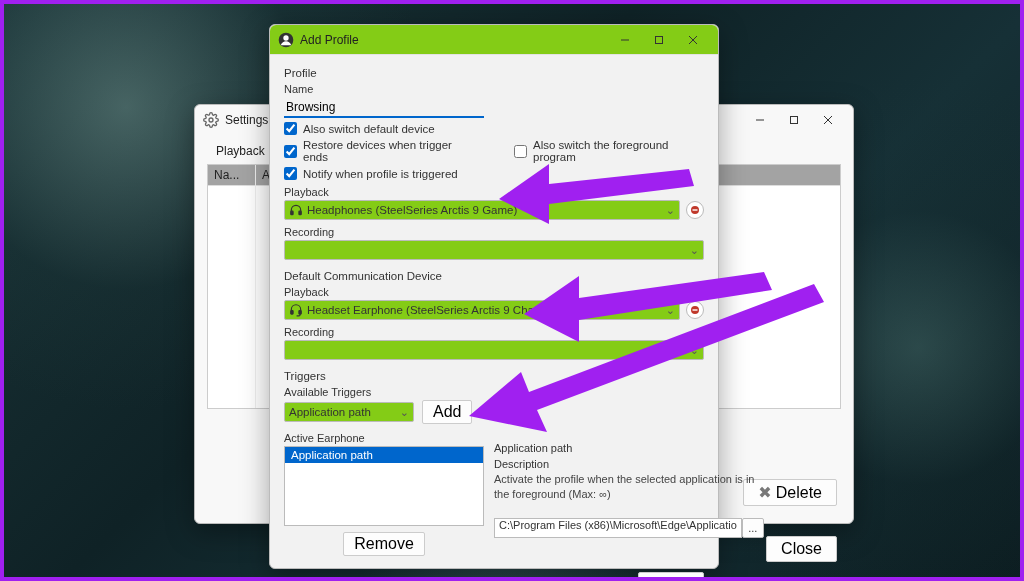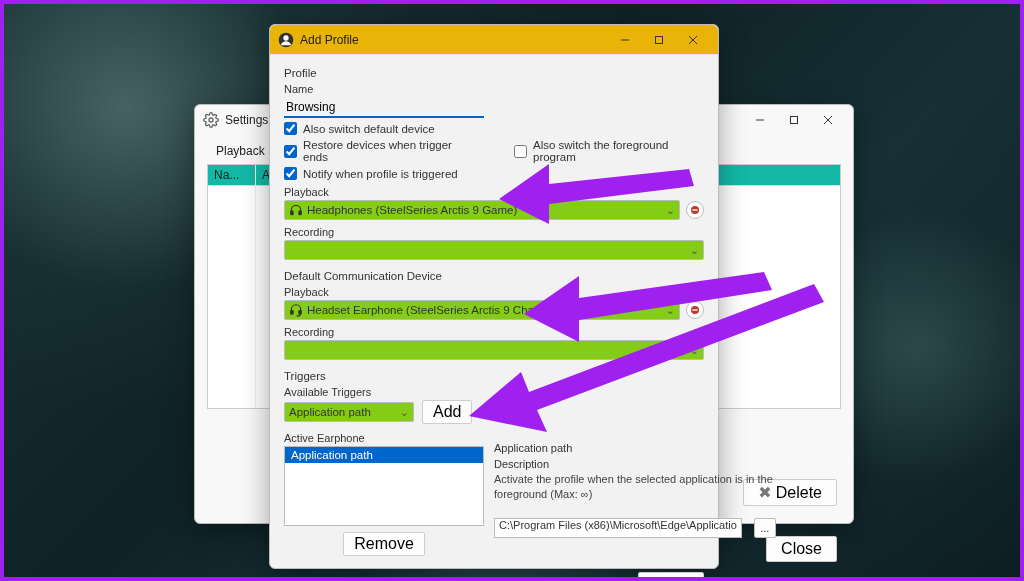--- a/index.html
+++ b/index.html
@@ -15,30 +15,30 @@
 .titlebar .t-icon { width: 16px; height: 16px; margin-right: 6px; display:inline-flex; align-items:center; justify-content:center; }
 .titlebar .title { flex: 0 0 auto; font-size: 12px; }
 .titlebar .spacer { flex: 1; }
 .winctl { width: 34px; height: 24px; display:flex; align-items:center; justify-content:center; cursor:pointer; border-radius:3px; }
 .settings-window { left: 190px; top: 100px; width: 660px; height: 420px; }
 .settings-body { padding: 4px 12px 12px; }
 .tabs-row { display:flex; gap:2px; font-size:12px; padding: 2px 0 4px; }
 .tab { padding: 2px 8px; border: 1px solid transparent; border-bottom: none; cursor:pointer; }
 .profile-box { border: 1px solid #ccc; background:#fff; height: 245px; display:flex; }
 .profile-cols { display:flex; flex:1; }
-.colhead { border-bottom: 1px solid #ddd; padding: 3px 6px; font-size:12px; background:#14b8a6; }
+.colhead { border-bottom: 1px solid #ddd; padding: 3px 6px; font-size:12px; background:#a3a3a3; }
 .col1 { width: 48px; border-right: 1px solid #eee; }
 .col2 { flex:1; }
 .hint-text { text-align:center; font-size:12px; color:#333; margin-top:8px; }
 .settings-footer { display:flex; justify-content:flex-end; gap:8px; margin-top: 48px; padding: 0 4px; }
 .btn { background:#fdfdfd; border:1px solid #ccc; padding: 3px 14px; font-size:16px; border-radius:2px; cursor:pointer; }
 .btn.small { padding: 2px 10px; }
 
 .add-profile-window { left: 265px; top: 20px; width: 450px; height: 545px; background:#f2f2f2; z-index: 10; }
-.add-profile-window .titlebar { background:#eab308; border-bottom:1px solid #e3e3e3; border-radius:6px 6px 0 0; }
+.add-profile-window .titlebar { background:#84cc16; border-bottom:1px solid #e3e3e3; border-radius:6px 6px 0 0; }
 .ap-body { padding: 8px 14px 10px; font-size: 11.5px; color:#333; }
 .section-label { font-size: 11.5px; margin-top: 4px; margin-bottom: 2px; color:#333; }
 .field-label { font-size: 11px; margin-top: 4px; margin-bottom: 2px; }
 .name-input { width: 200px; border: none; border-bottom: 2px solid #0066cc; background: transparent; padding: 3px 2px 2px; font-size: 12px; outline: none; }
 .chk-row { display:flex; align-items:center; gap:6px; margin-top: 4px; font-size: 11.5px; }
 .chk { width:13px; height:13px; accent-color:#0066cc; cursor:pointer; }
 .row-2col { display:flex; gap: 40px; align-items:center; }
 .device-label { margin-top: 6px; }
 .combo-row { display:flex; align-items:center; gap:6px; margin-top:2px; }
 .combo { flex:1; display:flex; align-items:center; background:#84cc16; border:1px solid #bbb; border-radius:2px; height:20px; padding: 0 4px; cursor:pointer; position:relative; }
@@ -50,21 +50,21 @@
 .narrow-combo { width: 130px; flex: 0 0 130px; }
 .group-label { margin-top: 10px; }
 .triggers-row { display:flex; gap: 8px; align-items:center; }
 .list-box { background:#fff; border:1px solid #bbb; height: 80px; overflow:auto; }
 .list-item { padding: 2px 6px; font-size: 11.5px; cursor:pointer; }
 .list-item.selected { background:#0066cc; color:#fff; }
 .two-panel { display:flex; gap: 10px; margin-top: 4px; }
 .left-panel { flex: 0 0 200px; }
 .right-panel { flex:1; font-size: 11.5px; }
 .desc-text { font-size: 11px; color:#444; line-height: 1.35; margin-top: 2px; }
-.path-row { display:flex; gap:12px; margin-top: 16px; align-items:center; }
+.path-row { display:flex; gap:0; margin-top: 16px; align-items:center; }
 .path-input { flex:1; background:#fff; border:1px solid #bbb; height:20px; padding:0 4px; font-size:11px; overflow:hidden; white-space:nowrap; }
 .dots-btn { width:22px; height:20px; border:1px solid #bbb; background:#fdfdfd; cursor:pointer; font-size:11px; display:flex;align-items:center;justify-content:center;border-radius:2px; }
 .ap-footer { display:flex; justify-content:flex-end; padding: 6px 14px 10px; }
 .remove-row { display:flex; justify-content:center; margin-top:6px; }
 
 .arrow { position:absolute; z-index:30; pointer-events:none; }
 </style>
 </head>
 <body>
 

